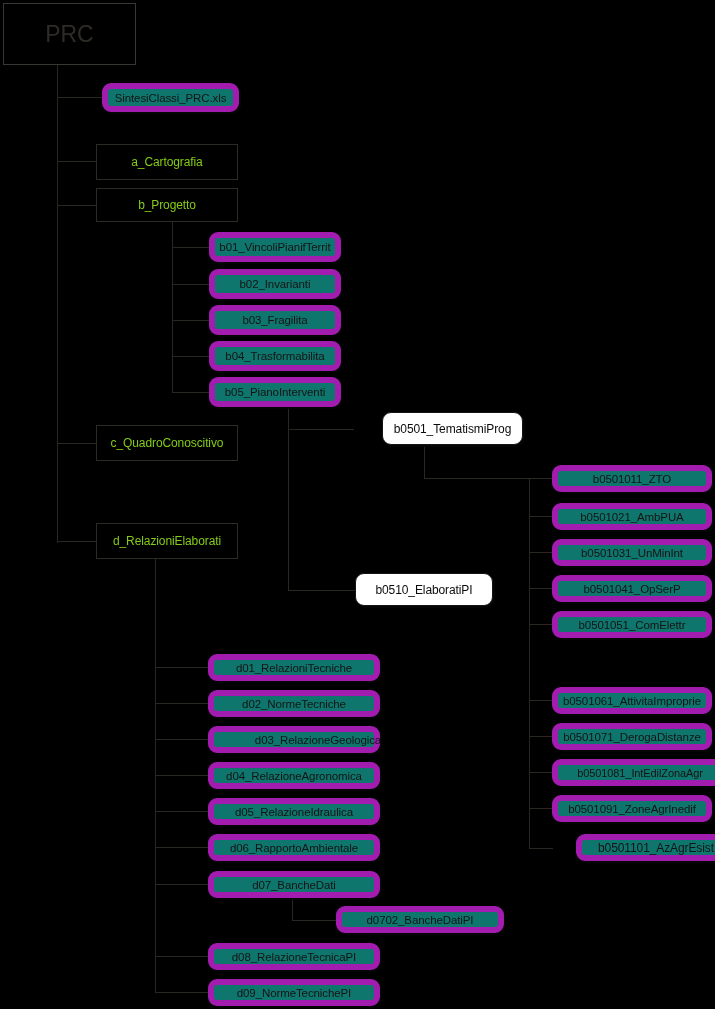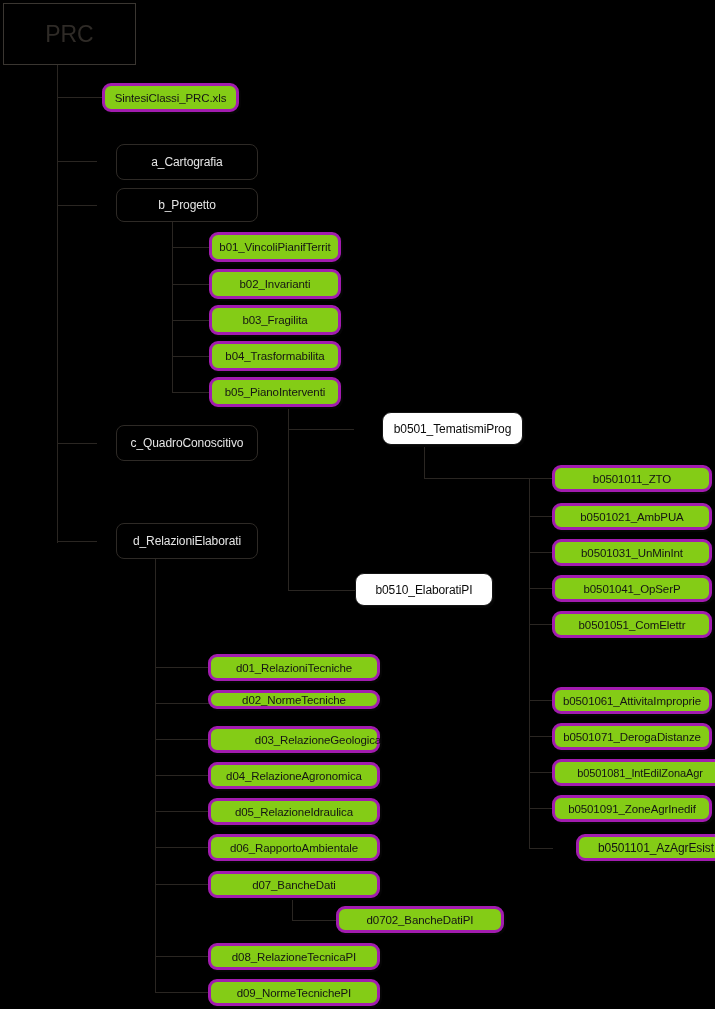--- a/index.html
+++ b/index.html
@@ -14,41 +14,40 @@
   .node{
     position:absolute;
     box-sizing:border-box;
     display:flex;align-items:center;justify-content:center;
     text-align:center;
     white-space:nowrap;
     letter-spacing:-0.1px;
   }
   
   .node.grey{
-    background:#84cc16;
-    border:3px solid #a21caf;
+    background:#0f766e;
+    border:6px solid #a21caf;
     border-radius:9px;
     color:#141414;
     box-shadow:2px 2px 0 #050505;
   }
   
   .node.white{
     background:#ffffff;
     border:1px solid #141414;
     border-radius:9px;
     color:#0b0b0b;
     box-shadow:2px 2px 0 #050505;
   }
   
   .node.dark{
     background:#000000;
     border:1px solid #2e2a26;
-    border-radius:8px;
-    color:#e5e5e5;
-    margin-left:20px;
+    border-radius:0;
+    color:#84cc16;
   }
   
   .node.root{
     background:#000000;
     border:1px solid #3a3631;
     border-radius:0;
     color:#2f2b27;
   }
   .line{
     position:absolute;
@@ -157,21 +156,21 @@
       </div>
       <div class="node grey" style="left: 552px; top: 611px; width: 160px; height: 27px; font-size: 11.5px;">
         <span>b0501051_ComElettr</span>
       </div>
       <div class="node grey" style="left: 208px; top: 654px; width: 172px; height: 27px; font-size: 11.5px;">
         <span>d01_RelazioniTecniche</span>
       </div>
       <div class="node grey" style="left: 552px; top: 687px; width: 160px; height: 27px; font-size: 11.5px;">
         <span>b0501061_AttivitaImproprie</span>
       </div>
-      <div class="node grey" style="left: 208px; top: 690px; width: 172px; height: 19px; font-size: 11.5px;">
+      <div class="node grey" style="left: 208px; top: 690px; width: 172px; height: 27px; font-size: 11.5px;">
         <span>d02_NormeTecniche</span>
       </div>
       <div class="node grey" style="left: 552px; top: 723px; width: 160px; height: 27px; font-size: 11.5px;">
         <span>b0501071_DerogaDistanze</span>
       </div>
       <div class="node grey" style="left: 208px; top: 726px; width: 172px; height: 27px; font-size: 11.5px; padding-left: 48px;">
         <span>d03_RelazioneGeologica</span>
       </div>
       <div class="node grey" style="left: 552px; top: 759px; width: 176px; height: 27px; font-size: 11px;">
         <span>b0501081_IntEdilZonaAgr</span>

